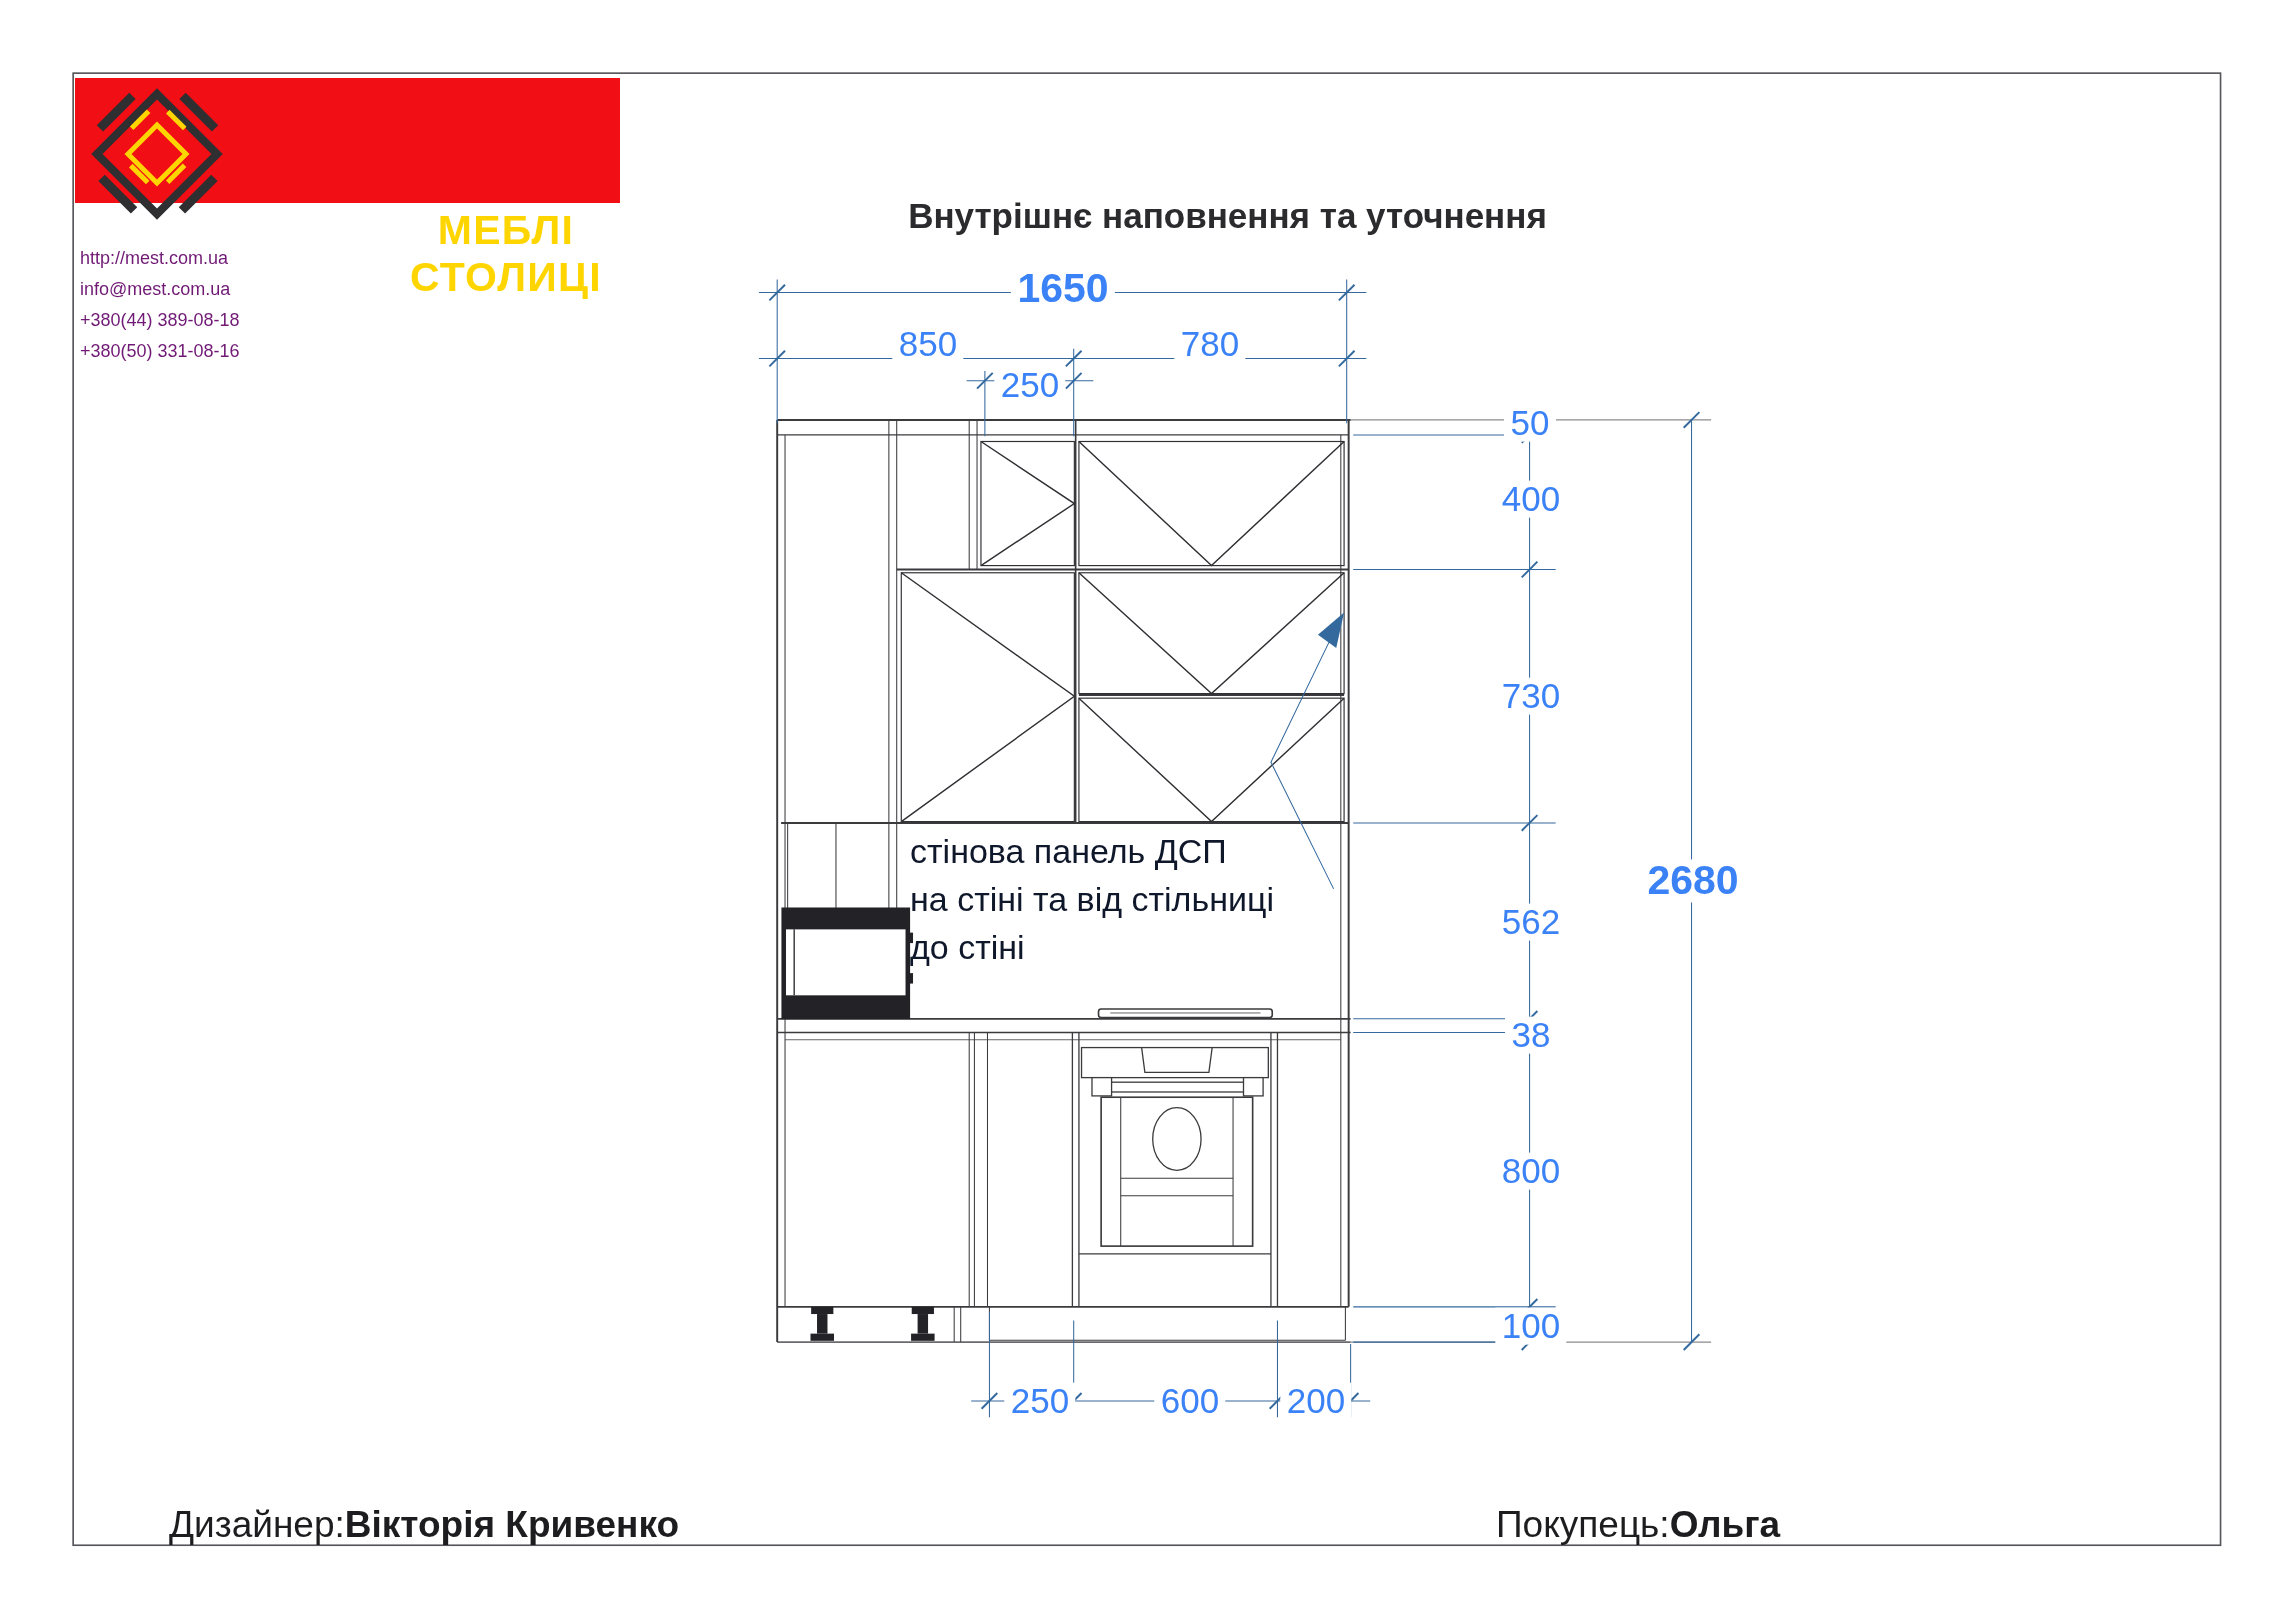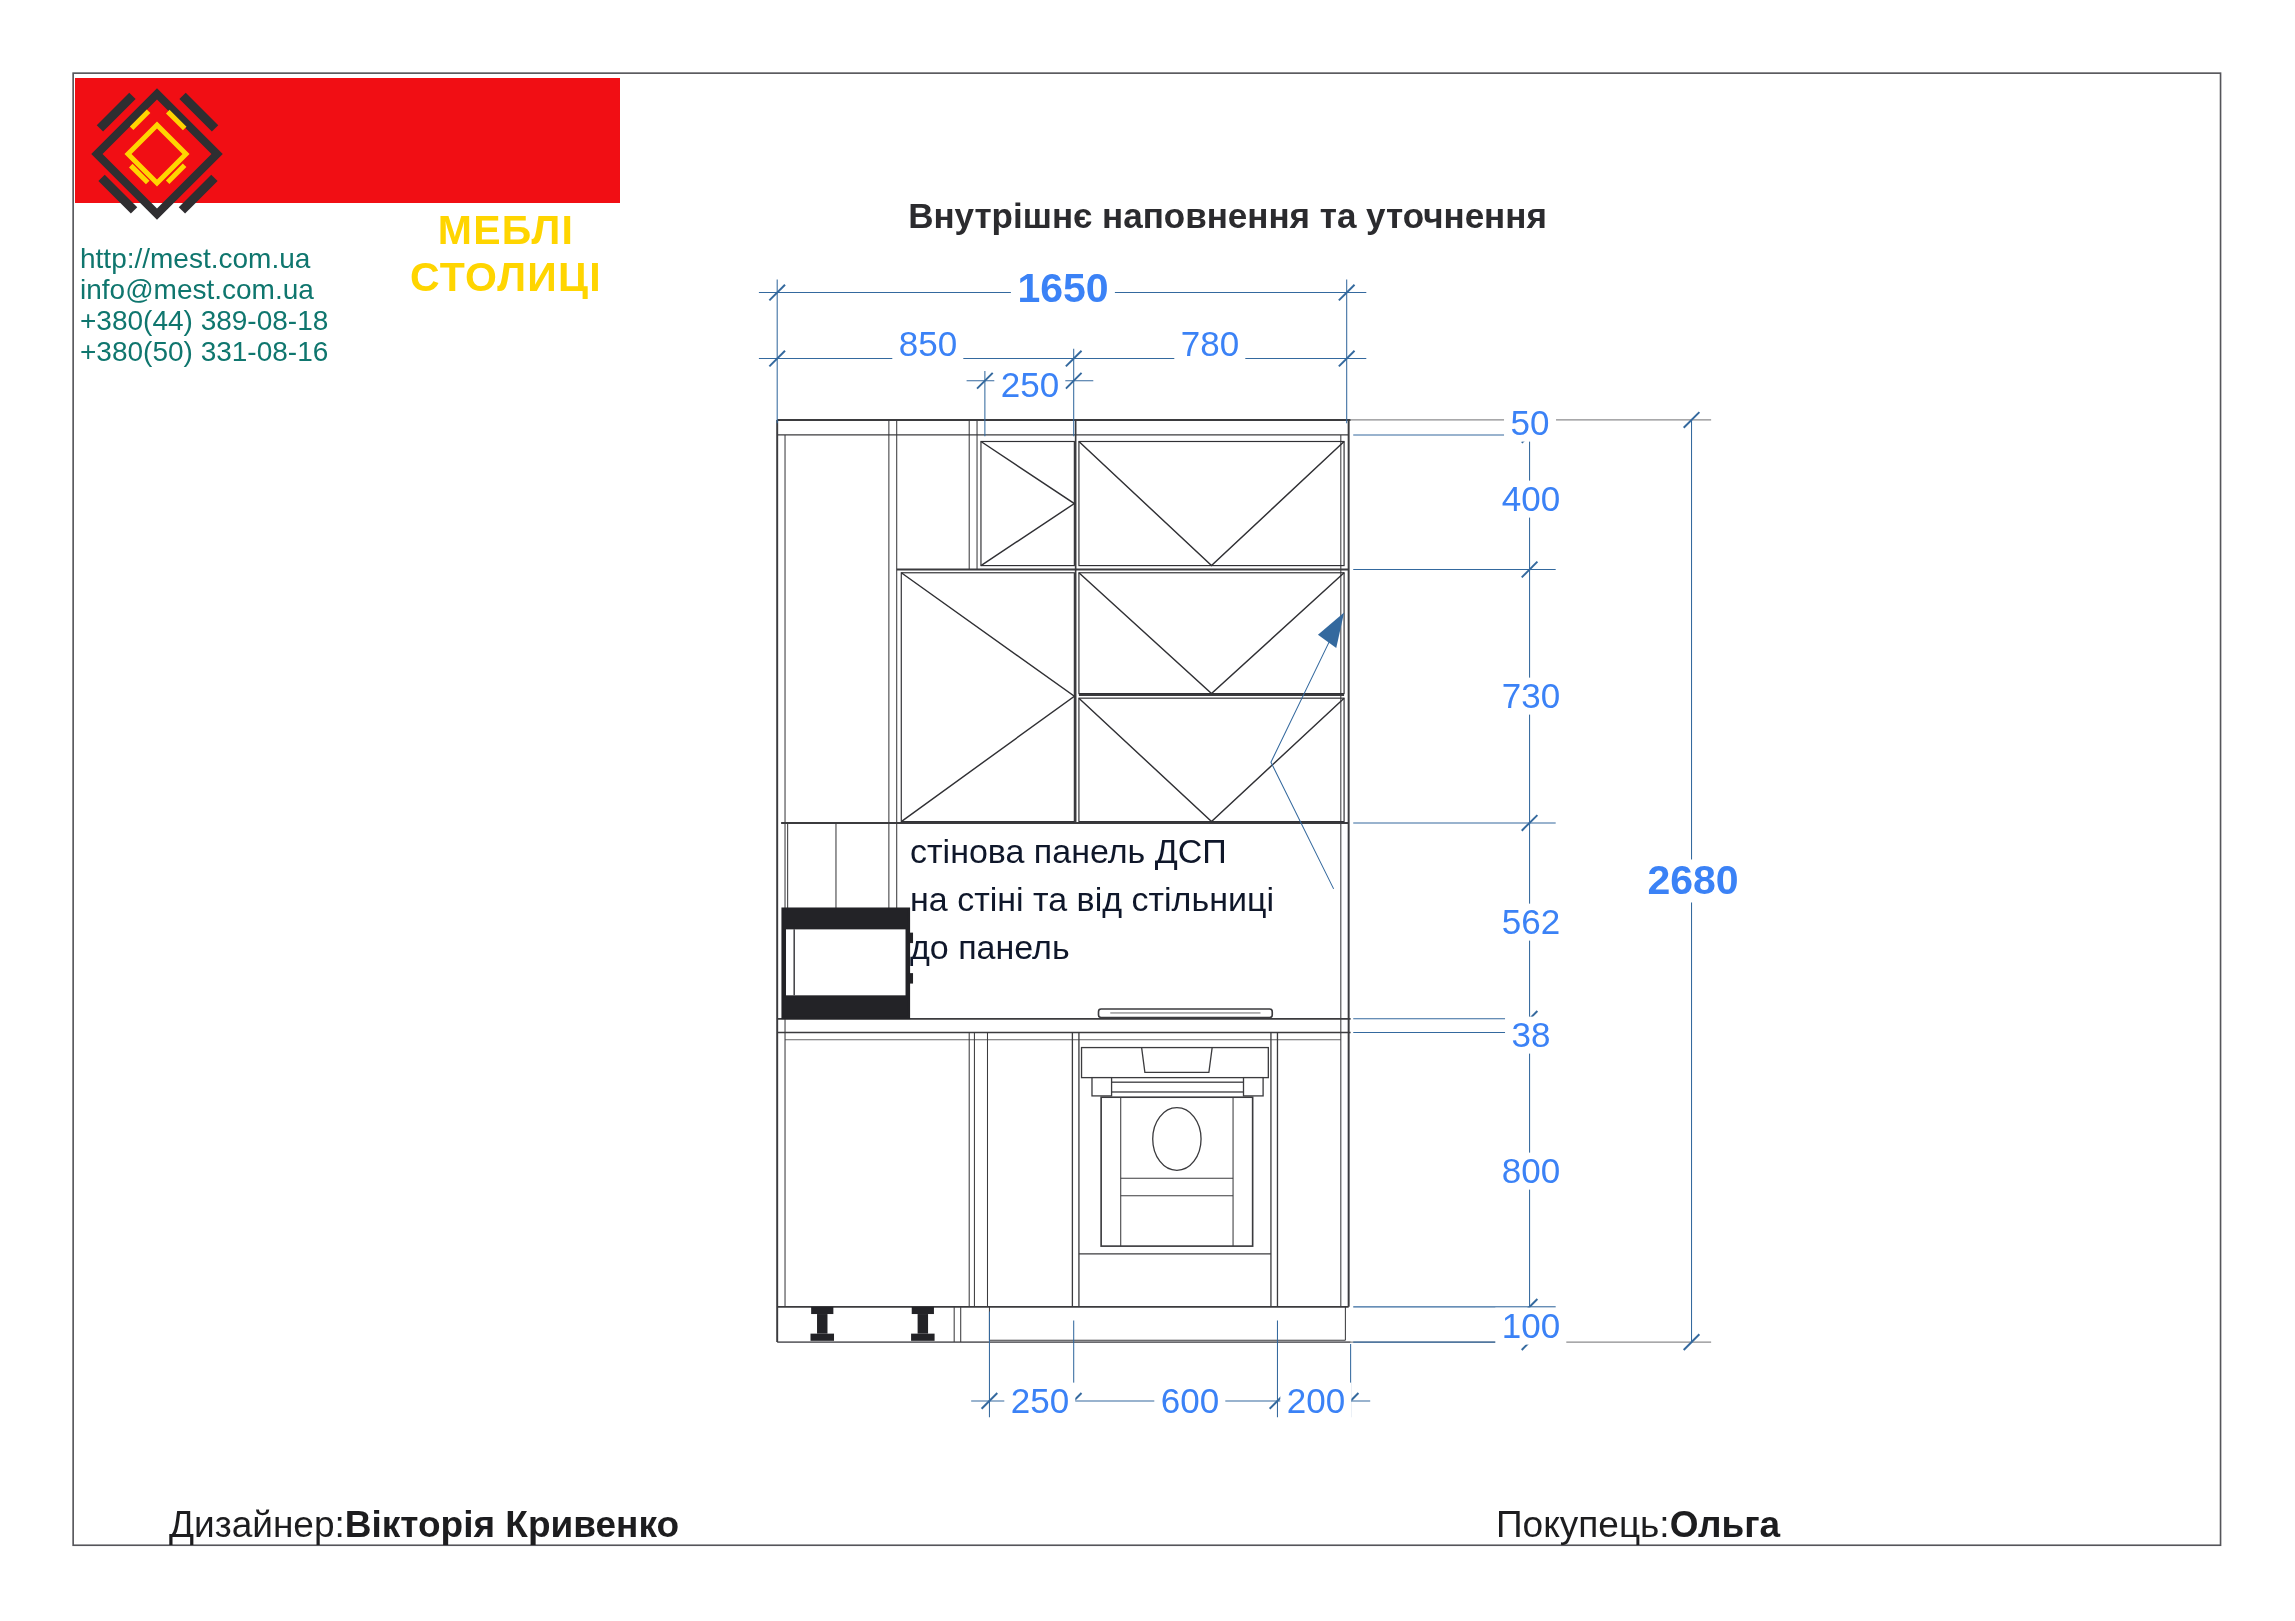--- a/index.html
+++ b/index.html
@@ -6,21 +6,21 @@
   .page{position:relative;width:2295px;height:1621px;background:#ffffff;overflow:hidden;
         font-family:"Liberation Sans",sans-serif;}
   
   .banner{position:absolute;left:75px;top:78px;width:545px;height:125px;background:#f10e14;}
   .brand{position:absolute;left:271px;top:129px;width:320px;text-align:center;
          font-size:41px;font-weight:bold;letter-spacing:1.3px;color:#ffd500;
          font-family:"Liberation Sans",sans-serif;}
   .logo-part{position:absolute;}
   .diamond{box-sizing:border-box;transform:translate(-50%,-50%) rotate(45deg);}
   .bar{transform:translate(-50%,-50%) rotate(var(--r));}
-  .contacts{position:absolute;left:80px;top:243px;font-size:28px;line-height:31px;color:#0f766e;}
+  .contacts{position:absolute;left:80px;top:243px;font-size:18px;line-height:31px;color:#701a75;}
   .title{position:absolute;left:868px;top:196px;width:719px;text-align:center;
          font-size:35px;font-weight:bold;color:#2b2b2e;}
   
   .dim{position:absolute;transform:translate(-50%,-50%);font-size:35px;color:#3b82f6;
        background:#fff;padding:0 6.5px;line-height:1.05;white-space:nowrap;}
   .dim.big{font-size:41px;font-weight:bold;}
   .note{position:absolute;left:910px;top:827px;font-size:34px;line-height:48px;
         color:#0f172a;white-space:nowrap;}
   
   .footer-item{position:absolute;top:1504px;font-size:37px;color:#1d1d1f;white-space:nowrap;}
@@ -228,21 +228,21 @@
   <div class="dim" style="left:1531px;top:1171px;">800</div>
   <div class="dim" style="left:1531px;top:1326px;">100</div>
   <div class="dim big" style="left:1693px;top:881px;">2680</div>
   <div class="dim" style="left:1040px;top:1401px;">250</div>
   <div class="dim" style="left:1190px;top:1401px;">600</div>
   <div class="dim" style="left:1316px;top:1401px;">200</div>
 
   <div class="note">
     <div>стінова панель ДСП</div>
     <div>на стіні та від стільниці</div>
-    <div>до панель</div>
+    <div>до стіні</div>
   </div>
 
   <div class="footer-item" style="left:169px;">
     <span>Дизайнер:</span><span class="name">Вікторія Кривенко</span>
   </div>
   <div class="footer-item" style="left:1496px;">
     <span>Покупець:</span><span class="name">Ольга</span>
   </div>
 
 </div>

